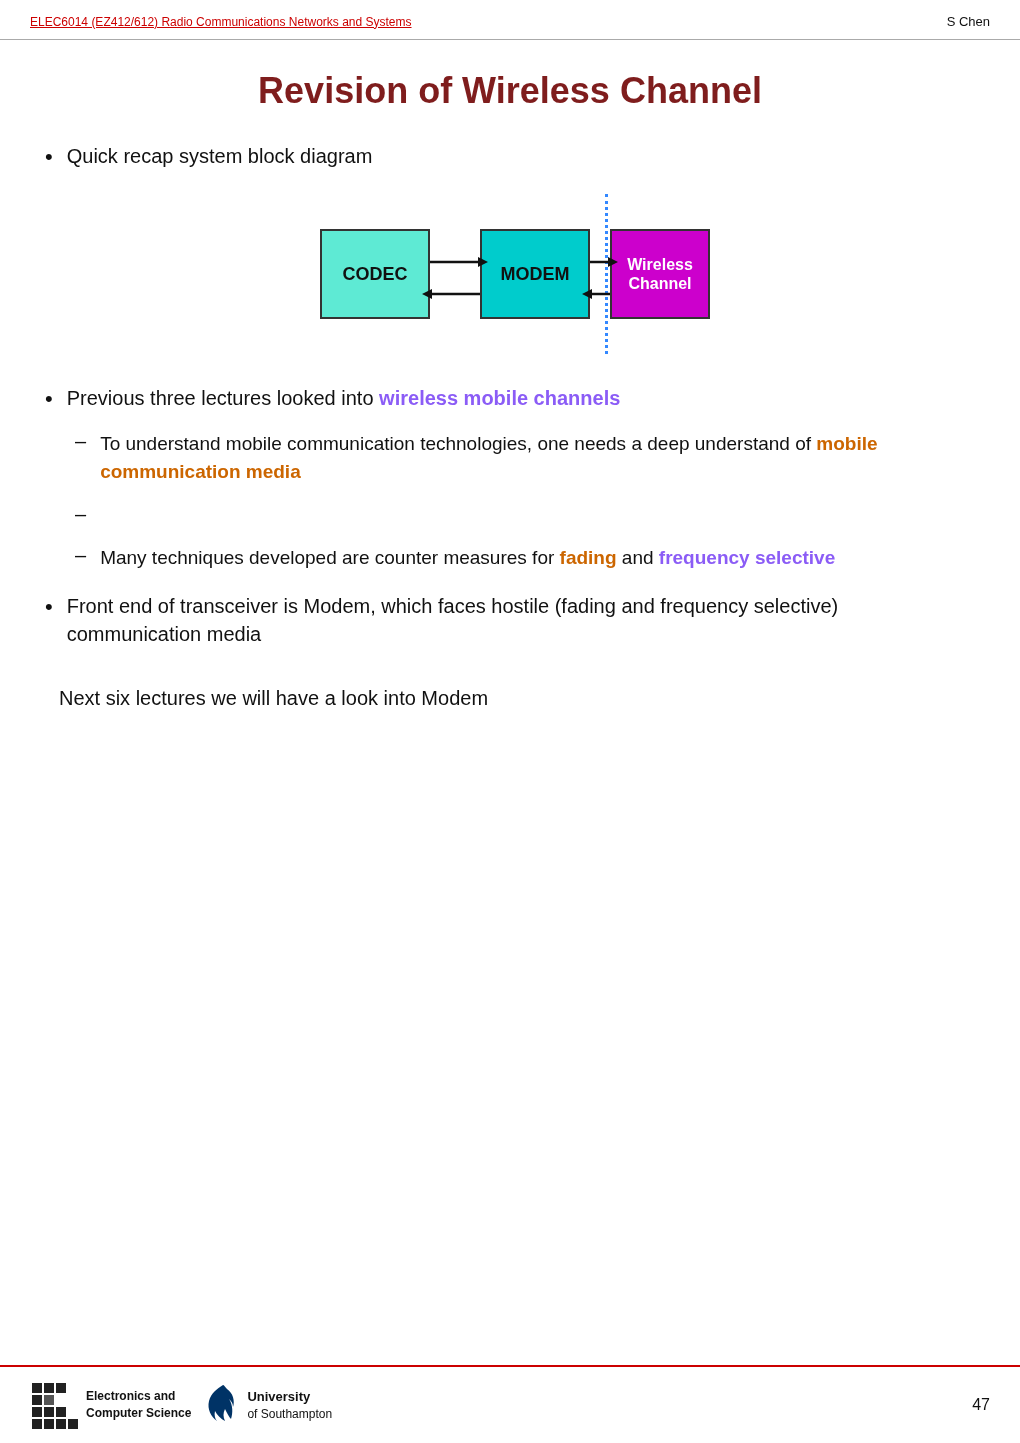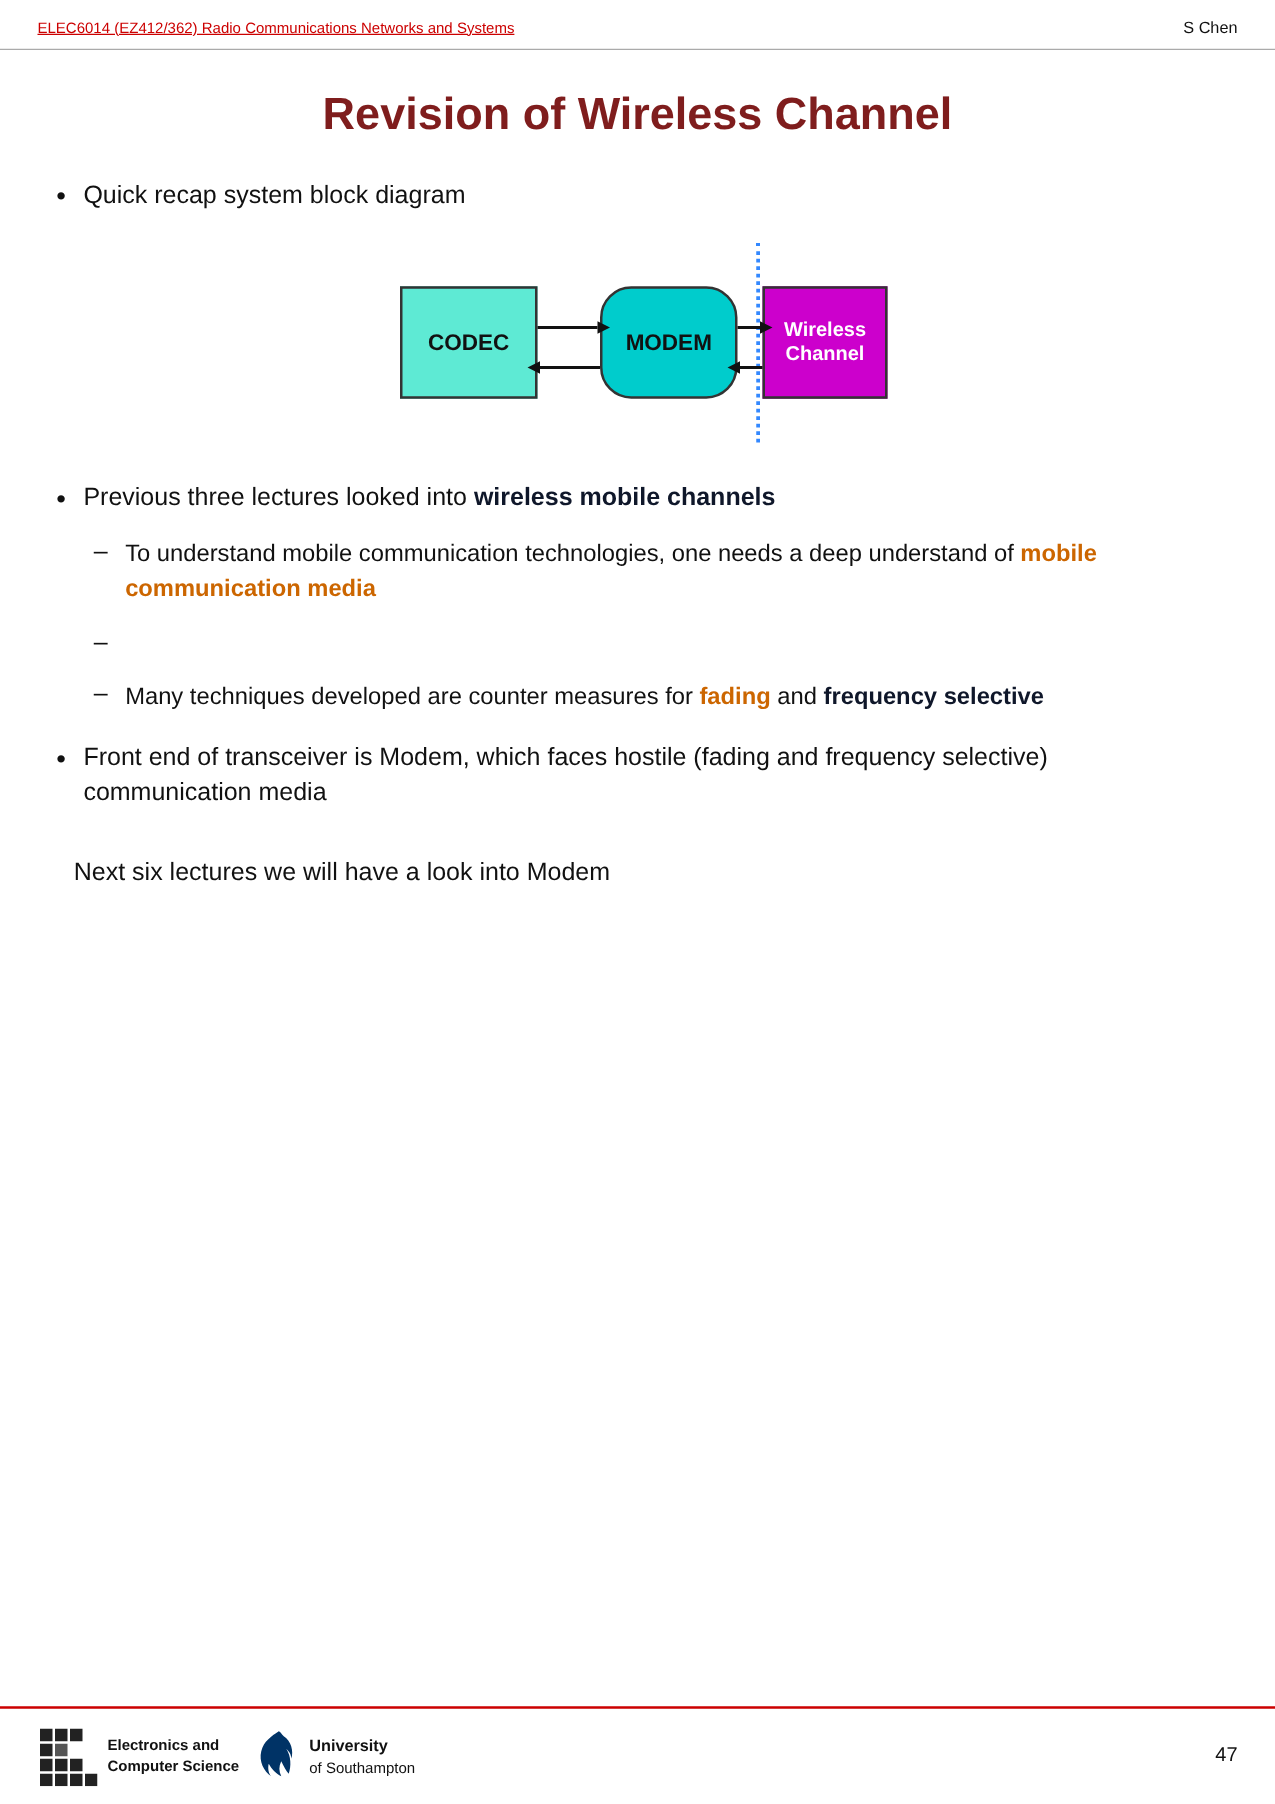--- a/index.html
+++ b/index.html
@@ -103,21 +103,20 @@
       top: 35px;
     }
 
     .block-modem {
       background: #0cc;
       color: #111;
       width: 110px;
       height: 90px;
       left: 180px;
       top: 35px;
-      border-radius: 25px;
     }
 
     .block-wireless {
       background: #c0c;
       color: #fff;
       width: 100px;
       height: 90px;
       left: 310px;
       top: 35px;
       text-align: center;
@@ -153,21 +152,21 @@
       flex-shrink: 0;
       margin-top: 0px;
     }
 
     .sub-text {
       font-size: 19px;
       line-height: 1.45;
     }
 
     
-    .green-bold { color: #0f172a; font-weight: bold; margin-top: 12px; }
+    .green-bold { color: #8b5cf6; font-weight: bold; margin-top: 12px; }
     .orange-bold { color: #cc6600; font-weight: bold; }
 
     
     .footer {
       position: absolute;
       bottom: 0;
       left: 0;
       right: 0;
       border-top: 2px solid #c00;
       padding: 14px 30px;
@@ -235,21 +234,21 @@
       height: 160px;
       pointer-events: none;
     }
 
     .section-gap { margin-bottom: 24px; }
   </style>
 </head>
 <body>
 
 <div class="header">
-  <span class="header-left">ELEC6014 (EZ412/362) Radio Communications Networks and Systems</span>
+  <span class="header-left">ELEC6014 (EZ412/612) Radio Communications Networks and Systems</span>
   <span class="header-right">S Chen</span>
 </div>
 
 <div class="title-section">
   <h1>Revision of Wireless Channel</h1>
 </div>
 
 <div class="content">
 
   <div class="bullet-item section-gap">

